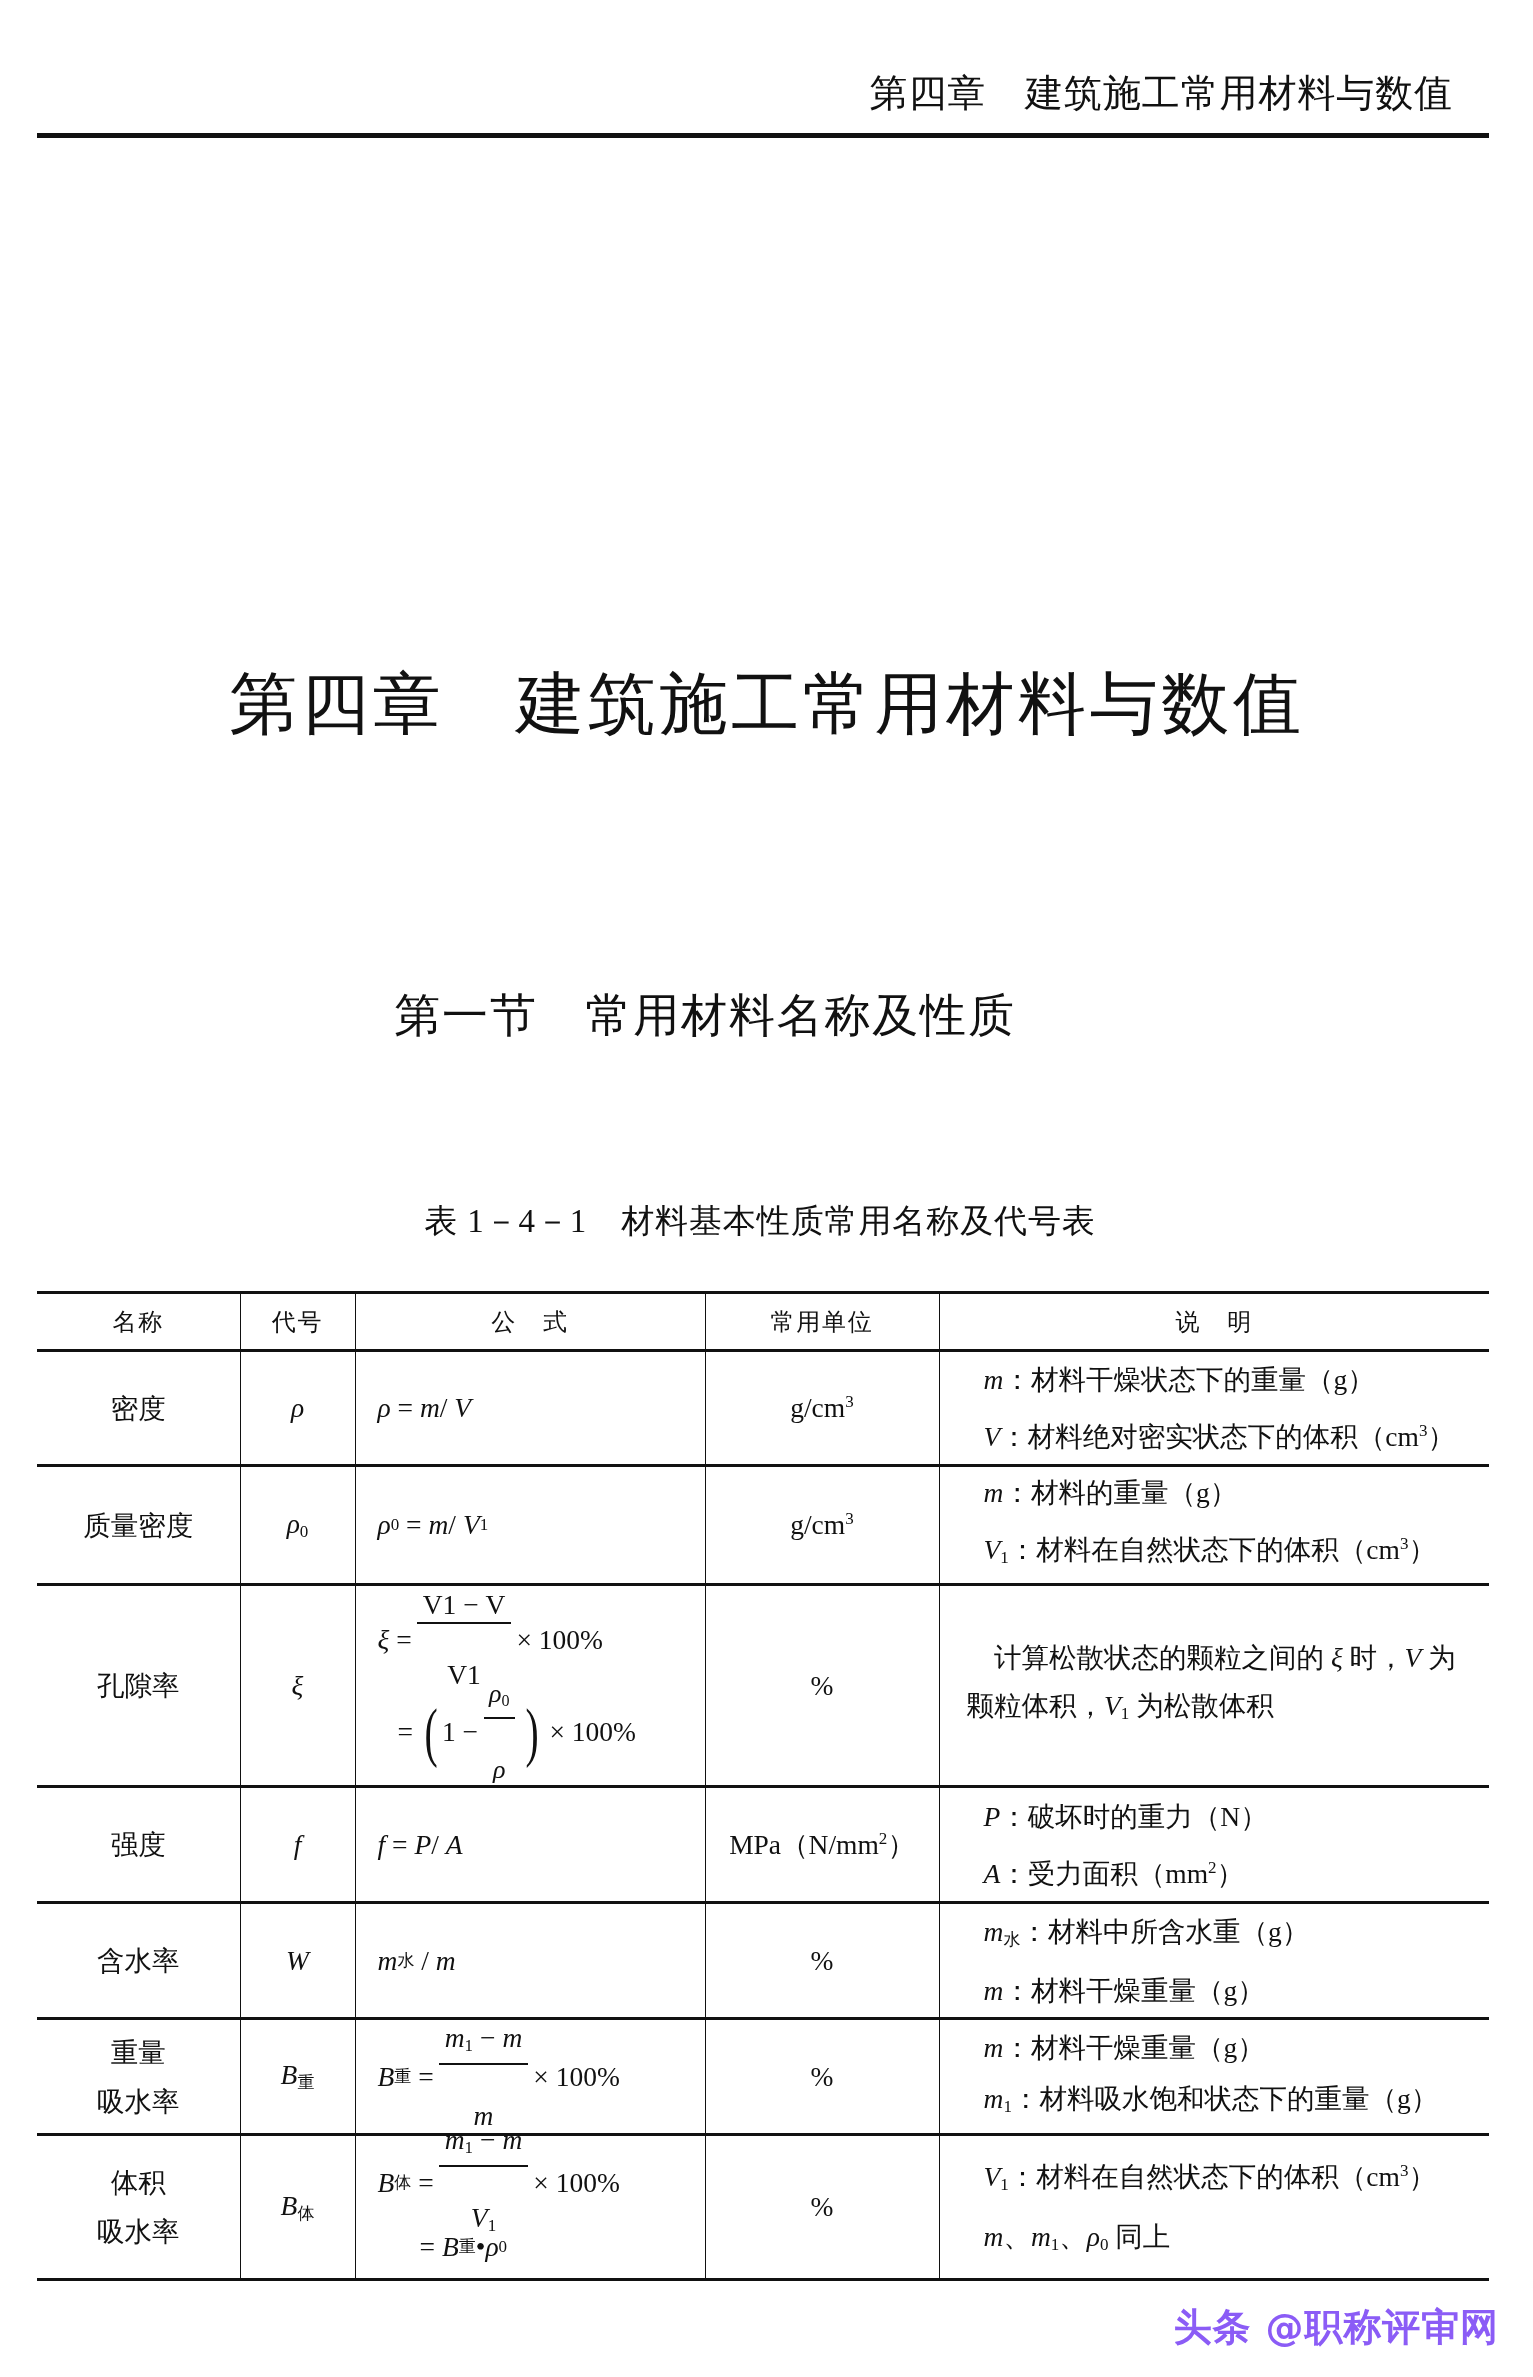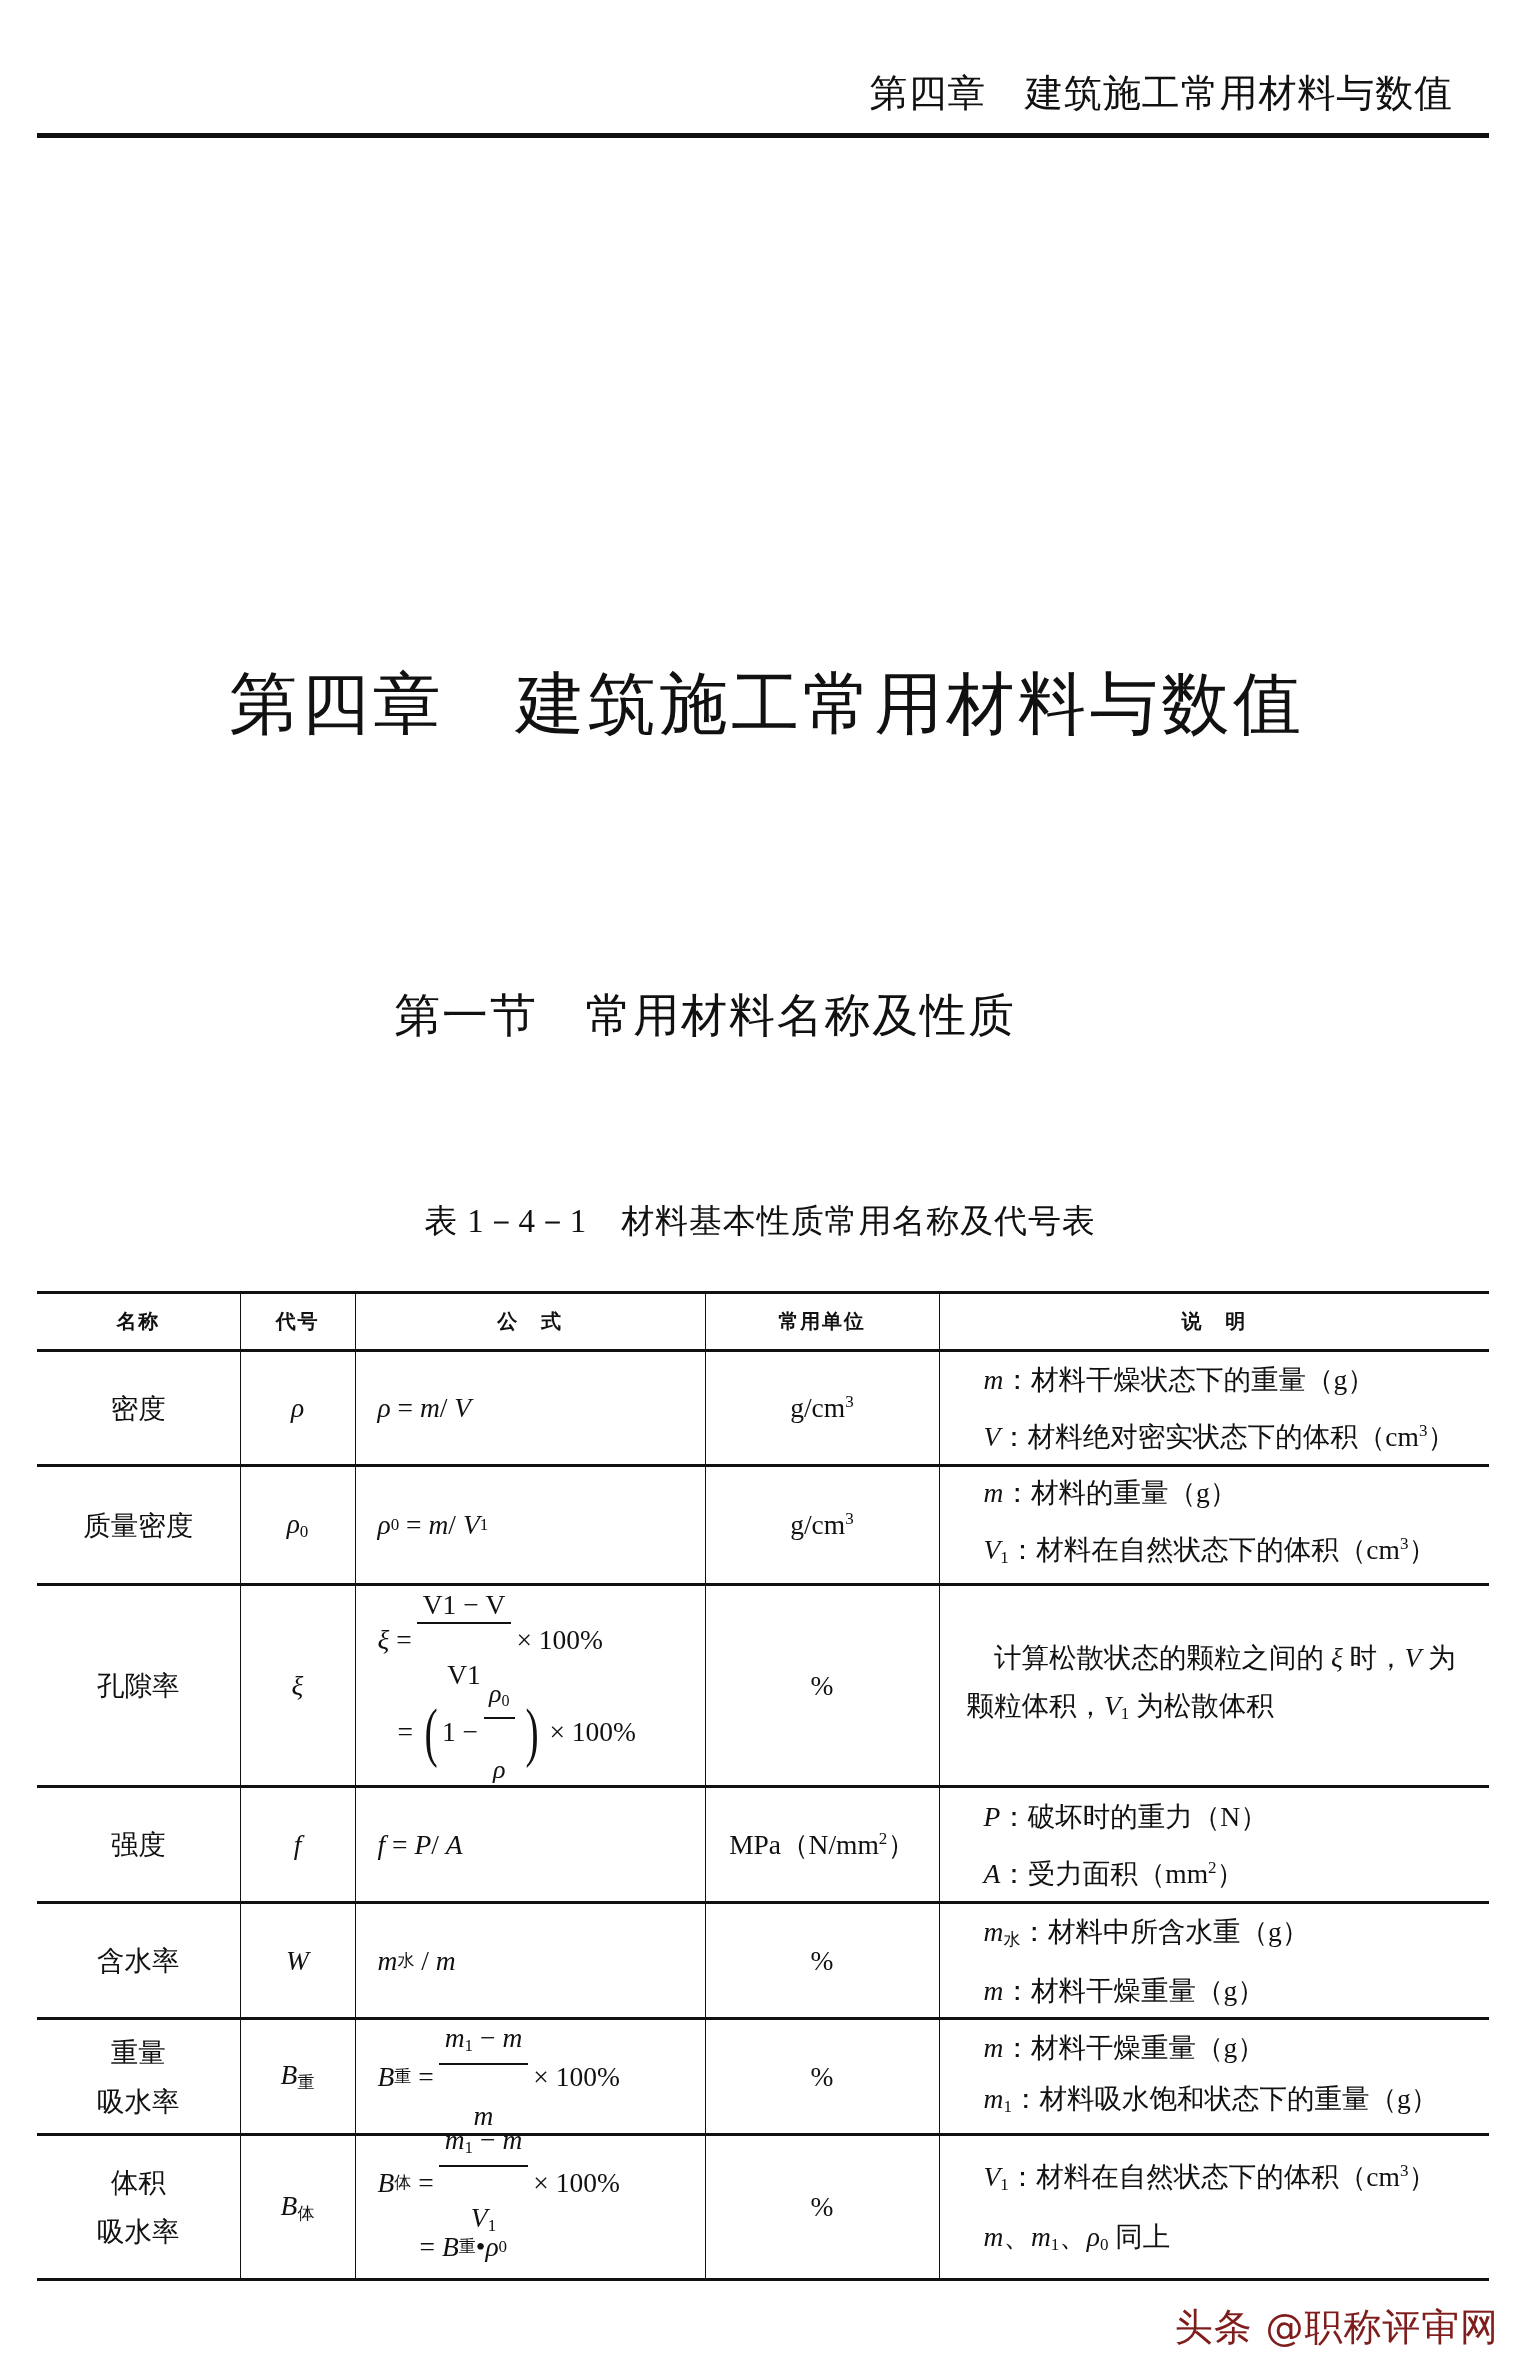--- a/index.html
+++ b/index.html
@@ -16,21 +16,21 @@
                    letter-spacing: 0.9px; white-space: pre; }
 
   table#props { position: absolute; left: 37px; top: 1291px; width: 1452px;
                 border-collapse: collapse; table-layout: fixed; font-size: 27.5px; }
   #props col.c1 { width: 203px; } #props col.c2 { width: 115px; }
   #props col.c3 { width: 350px; } #props col.c4 { width: 234px; } #props col.c5 { width: 550px; }
   #props td, #props th { border-left: 1.8px solid #111; border-right: 1.8px solid #111;
                          border-top: 3.7px solid #111; border-bottom: 3.7px solid #111; padding: 0; }
   #props tr > *:first-child { border-left: none; }
   #props tr > *:last-child { border-right: none; }
-  #props th { font-weight: bold; font-size: 20px; height: 55px; text-align: center; letter-spacing: 1.8px; }
+  #props th { font-weight: normal; font-size: 24px; height: 55px; text-align: center; letter-spacing: 1.8px; }
   #props td.name, #props td.sym, #props td.unit { text-align: center; vertical-align: middle; }
   #props td.name { line-height: 49px; }
   #props td.sym { font-style: italic; }
   #props td.formula { padding-left: 22px; vertical-align: middle; }
   #props td.desc { padding-left: 44px; vertical-align: middle; line-height: 51px; font-size: 27.5px; }
   #props td.desc.para { padding-left: 27px; padding-right: 16.5px; line-height: 48px; text-indent: 27.5px; }
   .it { font-style: italic; }
   sub, sup { font-size: 0.62em; }
   sub { vertical-align: -0.25em; }
   sup { vertical-align: 0.6em; }
@@ -45,22 +45,22 @@
 
   #row-density td { height: 112px; }
   #row-apparent td { height: 113px; }
   #row-porosity td { height: 199px; }
   #row-strength td { height: 113px; }
   #row-moisture td { height: 113px; font-family: Liberation Serif, serif; }
   #row-mass-absorb td { height: 113px; }
   #row-vol-absorb td { height: 142px; }
 
   #watermark { right: 35px; top: 2302px; font-family: "DejaVu Sans", sans-serif; font-size: 38px;
-               color: #7f1d1d; letter-spacing: 0.9px; white-space: pre;
-               text-shadow: 0 0 0.9px #fff, 0.9px 0.9px 0 #fff, -0.9px -0.9px 0 #fff; font-weight: normal; }
+               color: #8b5cf6; letter-spacing: 0.9px; white-space: pre;
+               text-shadow: 0 0 0.9px #fff, 0.9px 0.9px 0 #fff, -0.9px -0.9px 0 #fff; font-weight: bold; }
 </style>
 </head>
 <body>
 
 <div id="running-header" class="abs">第四章　建筑施工常用材料与数值</div>
 <div id="header-rule" class="abs"></div>
 
 <div id="chapter-title" class="abs">第四章　建筑施工常用材料与数值</div>
 <div id="section-title" class="abs">第一节　常用材料名称及性质</div>
 <div id="table-caption" class="abs">表 1－4－1　材料基本性质常用名称及代号表</div>

